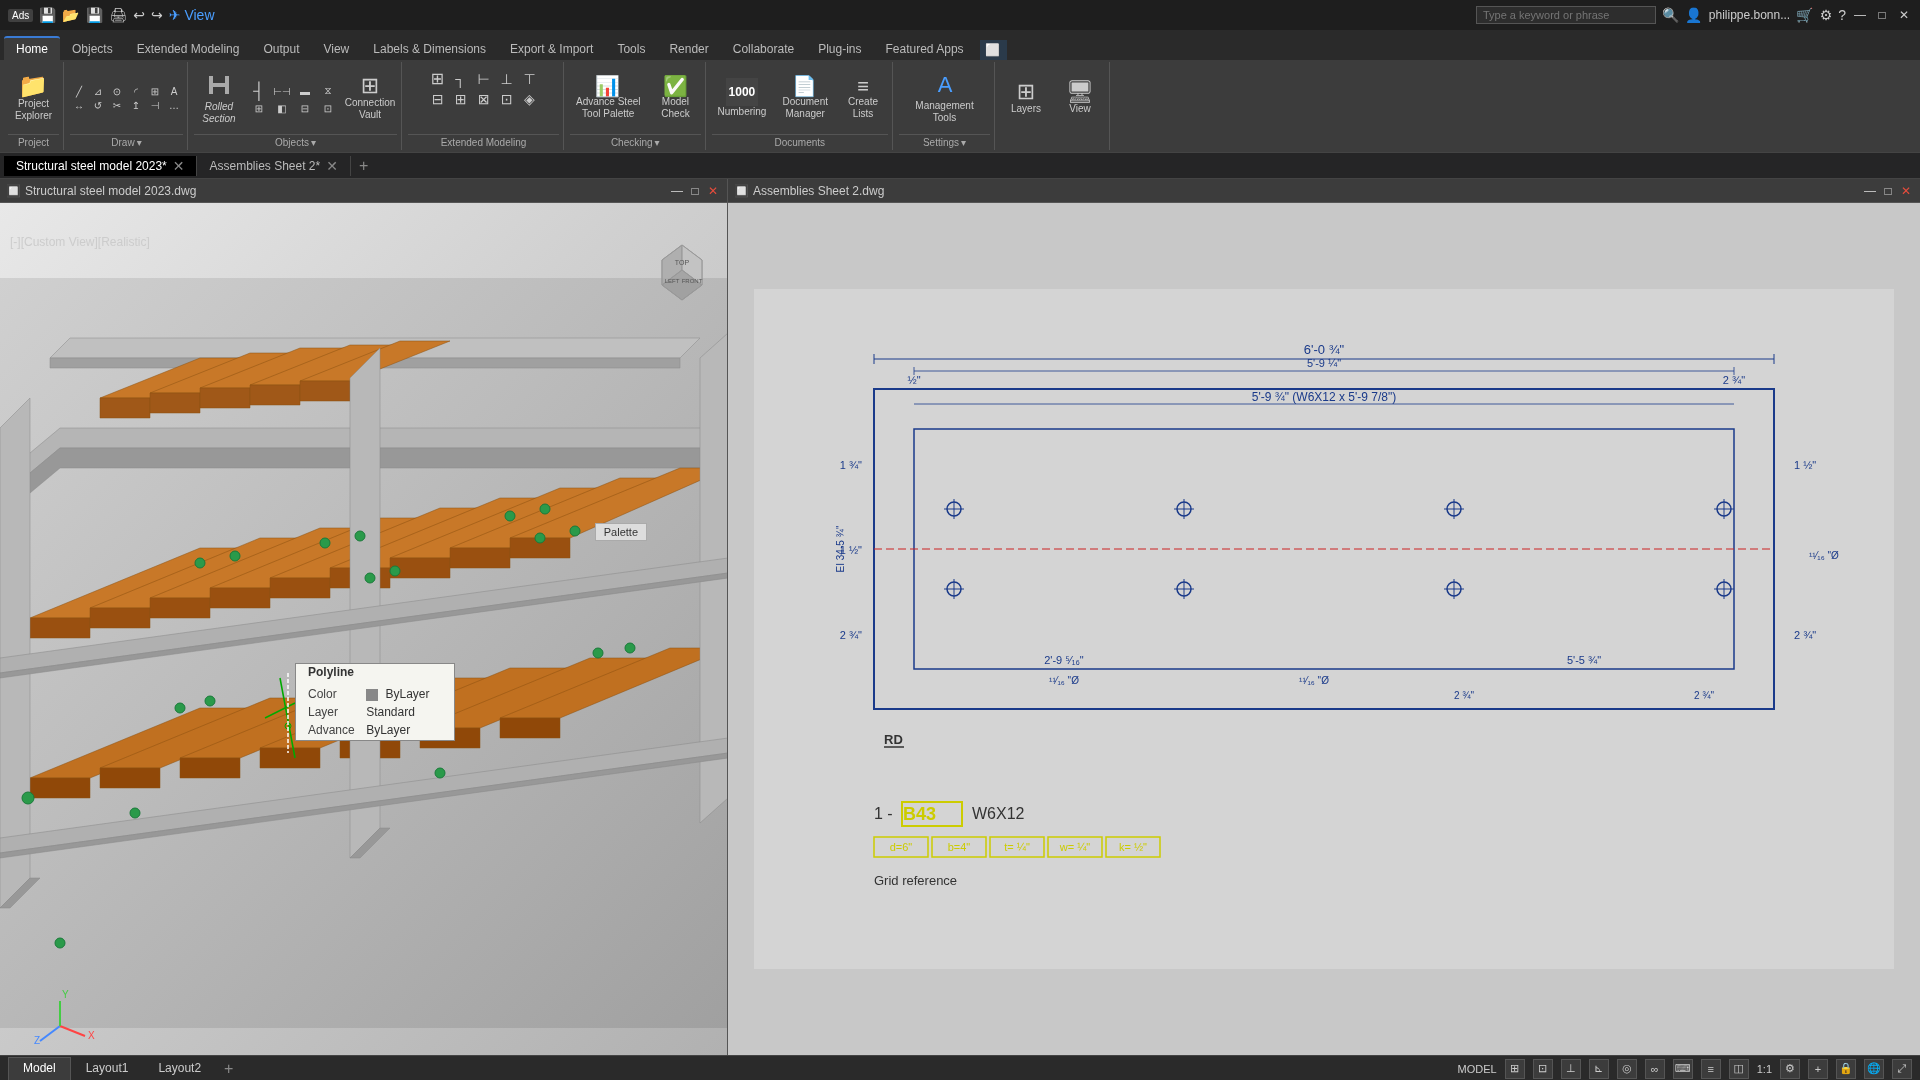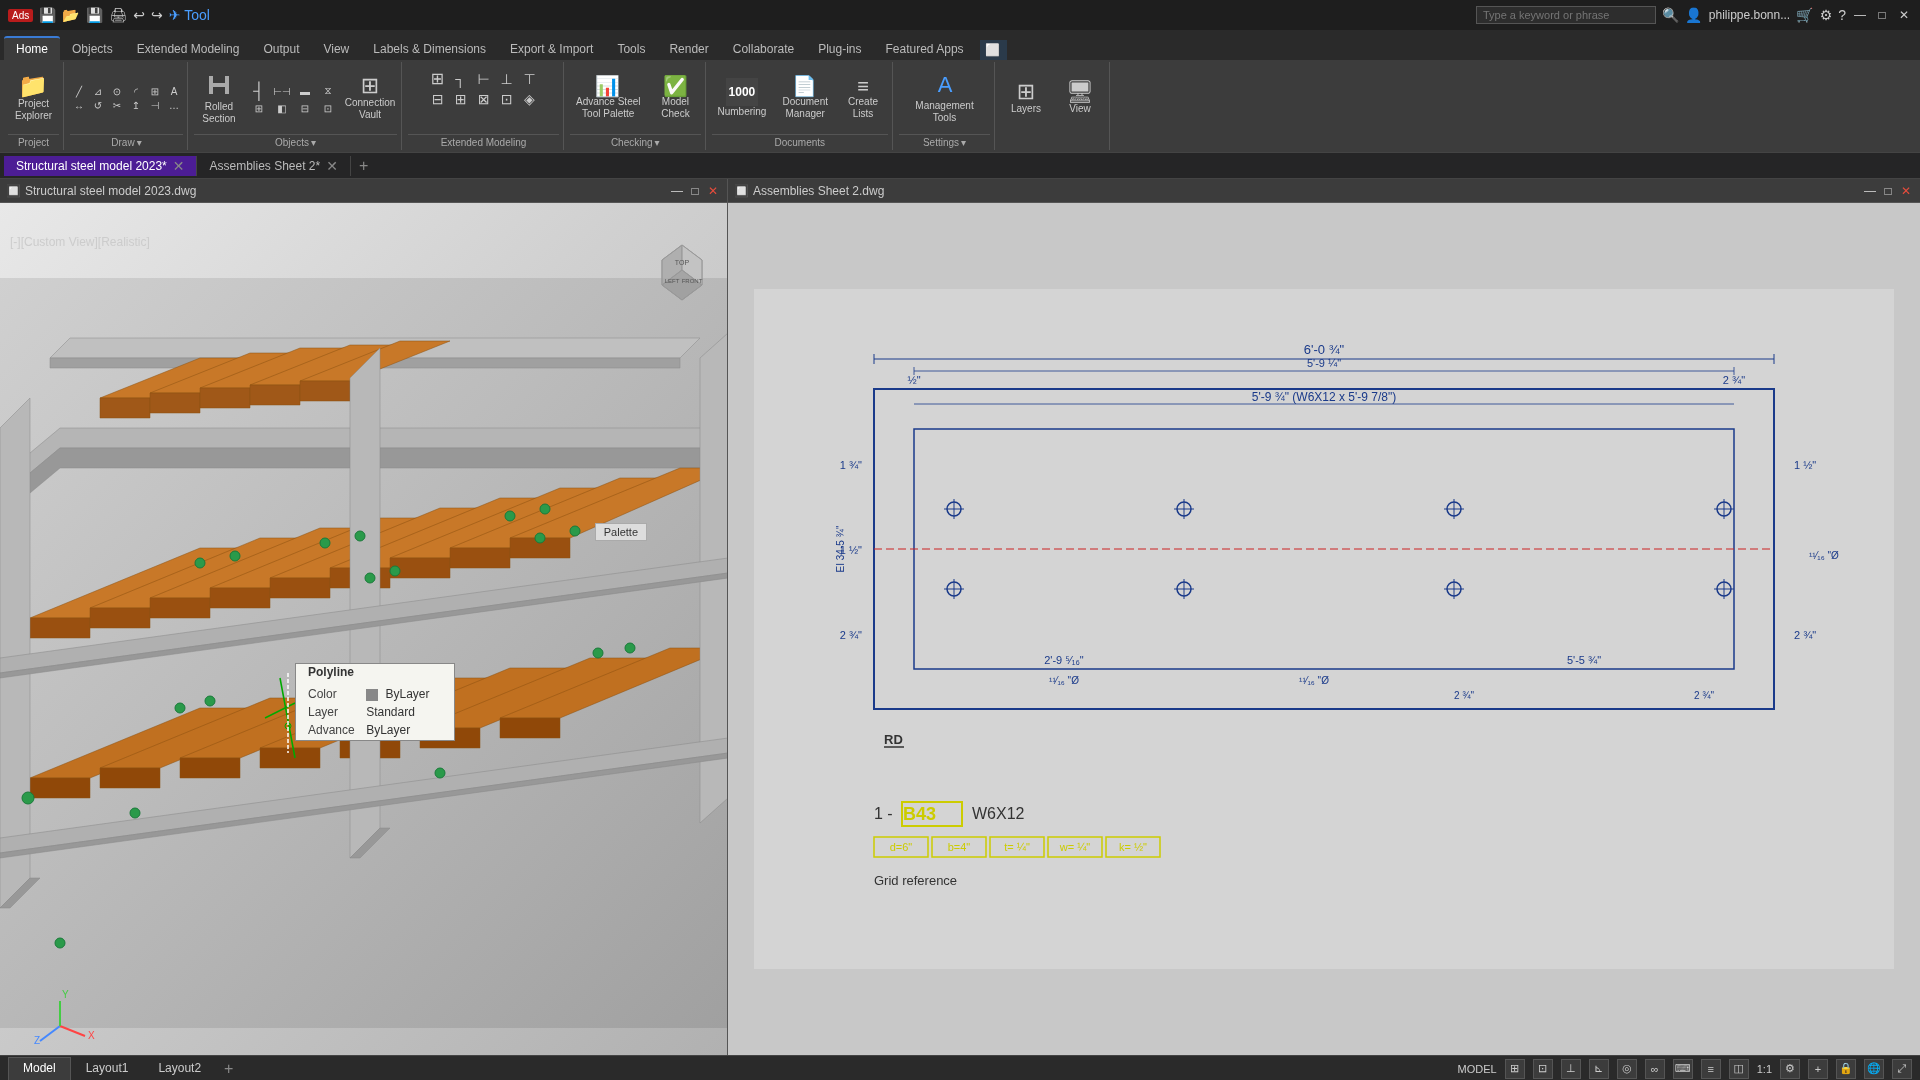--- a/index.html
+++ b/index.html
@@ -12,21 +12,21 @@
       display: flex;
       align-items: center;
       justify-content: space-between;
       padding: 0 8px;
       color: #ccc;
       font-size: 12px;
     }
     #title-bar-left { display: flex; align-items: center; gap: 6px; }
     #title-bar-center { flex: 1; text-align: center; font-size: 12px; color: #bbb; }
     #title-bar-right { display: flex; align-items: center; gap: 6px; }
-    .ads-badge { background: #b91c1c; color: white; font-size: 10px; padding: 1px 4px; border-radius: 2px; }
+    .ads-badge { background: #404040; color: white; font-size: 10px; padding: 1px 4px; border-radius: 2px; }
     .title-btn { width: 16px; height: 16px; display: inline-flex; align-items: center; justify-content: center; cursor: pointer; }
     .search-box-title { background: #2d2d2d; border: 1px solid #555; color: #999; font-size: 11px; padding: 2px 6px; width: 180px; }
 
     
     #ribbon { background: #2a2a2a; border-bottom: 1px solid #444; }
     #ribbon-tabs { height: 30px; background: #2a2a2a; display: flex; align-items: flex-end; padding-left: 4px; }
     .ribbon-tab { padding: 4px 12px; font-size: 12px; color: #bbb; cursor: pointer; border-radius: 3px 3px 0 0; }
     .ribbon-tab.active { background: #3c3c3c; color: #fff; border-top: 2px solid #3a7bd5; }
     #ribbon-content { background: #3c3c3c; height: 92px; display: flex; align-items: stretch; padding: 2px 4px; gap: 2px; }
     .ribbon-group { display: flex; flex-direction: column; align-items: stretch; border-right: 1px solid #555; padding: 2px 4px; min-width: 60px; }
@@ -34,21 +34,21 @@
     .ribbon-group-label { font-size: 10px; color: #aaa; text-align: center; padding-top: 2px; border-top: 1px solid #555; margin-top: 2px; display: flex; align-items: center; justify-content: center; gap: 2px; }
     .ribbon-btn { display: flex; flex-direction: column; align-items: center; justify-content: center; padding: 2px 4px; cursor: pointer; border-radius: 2px; color: #ccc; font-size: 10px; min-width: 36px; }
     .ribbon-btn-icon { font-size: 18px; line-height: 1; }
     .ribbon-btn-large { flex-direction: column; align-items: center; padding: 3px 6px; min-width: 50px; }
     .ribbon-btn-large .ribbon-btn-icon { font-size: 24px; }
     .ribbon-btn-label { font-size: 10px; text-align: center; line-height: 1.2; white-space: nowrap; }
 
     
     #doc-tabs { height: 26px; background: #252526; display: flex; align-items: center; padding: 0 4px; border-bottom: 1px solid #444; }
     .doc-tab { padding: 3px 12px; font-size: 12px; color: #bbb; cursor: pointer; display: flex; align-items: center; gap: 6px; border-right: 1px solid #444; }
-    .doc-tab.active { background: #4c1d95; color: white; }
+    .doc-tab.active { background: #000000; color: white; }
     .doc-tab-close { font-size: 14px; color: #888; line-height: 1; }
     .doc-tab-add { padding: 3px 8px; font-size: 16px; color: #888; cursor: pointer; }
 
     
     #main-area { display: flex; height: calc(1080px - 30px - 122px - 26px - 26px); }
 
     
     #left-panel { width: 728px; position: relative; background: #1a1a2e; border-right: 1px solid #555; overflow: hidden; }
     #left-panel-header { background: #3c3c3c; height: 24px; display: flex; align-items: center; justify-content: space-between; padding: 0 6px; border-bottom: 1px solid #555; }
     #left-panel-title { font-size: 12px; color: #ccc; display: flex; align-items: center; gap: 4px; }
@@ -134,21 +134,21 @@
 
 <div id="title-bar">
   <div id="title-bar-left">
     <span class="ads-badge">Ads</span>
     <span style="font-size:14px;">💾</span>
     <span style="font-size:14px;">📂</span>
     <span style="font-size:14px;">💾</span>
     <span style="font-size:14px;">🖨</span>
     <span style="font-size:14px;">↩</span>
     <span style="font-size:14px;">↪</span>
-    <span style="font-size:14px; color:#4a9eff;">✈ Tool</span>
+    <span style="font-size:14px; color:#4a9eff;">✈ View</span>
   </div>
   <div id="title-bar-right">
     <input class="search-box-title" type="text" placeholder="Type a keyword or phrase" style="">
     <span style="font-size:14px;">🔍</span>
     <span style="font-size:14px;">👤</span>
     <span>philippe.bonn...</span>
     <span style="font-size:14px;">🛒</span>
     <span style="font-size:14px;">⚙</span>
     <span style="font-size:14px;">?</span>
     <span class="title-btn">—</span>
@@ -200,21 +200,21 @@
         <div class="ribbon-btn" style="min-width:16px; padding:1px;">↥</div>
         <div class="ribbon-btn" style="min-width:16px; padding:1px;">⊣</div>
         <div class="ribbon-btn" style="min-width:16px; padding:1px;">…</div>
       </div>
       <div class="ribbon-group-label">Draw <span style="cursor:pointer;">▾</span></div>
     </div>
 
     <div class="ribbon-group" style="min-width:200px;">
       <div class="ribbon-group-buttons" style="display:flex; flex-direction:row; gap:4px; align-items:center; justify-content:center; flex-wrap:wrap;">
 
-        <div class="ribbon-btn ribbon-btn-large" style="width:46px;">
+        <div class="ribbon-btn ribbon-btn-large" style="width:46px;font-style:italic;">
           <svg width="30" height="30" viewBox="0 0 30 30">
             <rect x="5" y="12" width="20" height="4" fill="#aaa"></rect>
             <rect x="5" y="5" width="4" height="18" fill="#aaa"></rect>
             <rect x="21" y="5" width="4" height="18" fill="#aaa"></rect>
           </svg>
           <span class="ribbon-btn-label">Rolled<br>Section</span>
         </div>
 
         <div style="display:grid; grid-template-columns: repeat(4,22px); gap:1px;">
           <div class="ribbon-btn" style="min-width:20px; padding:1px; font-size:16px;">┤</div>

